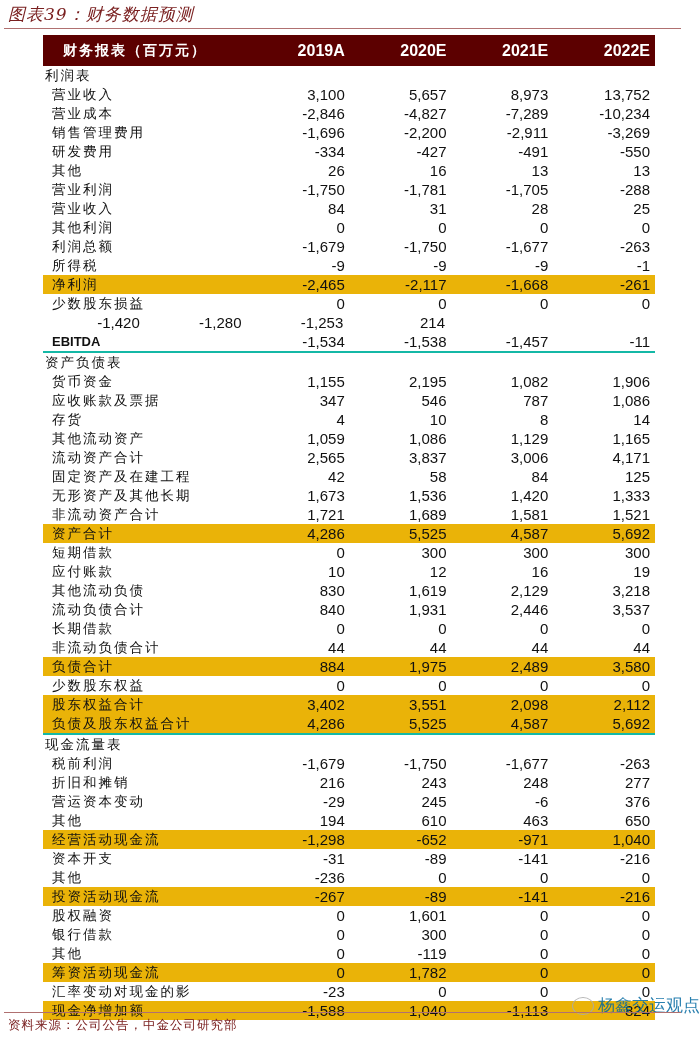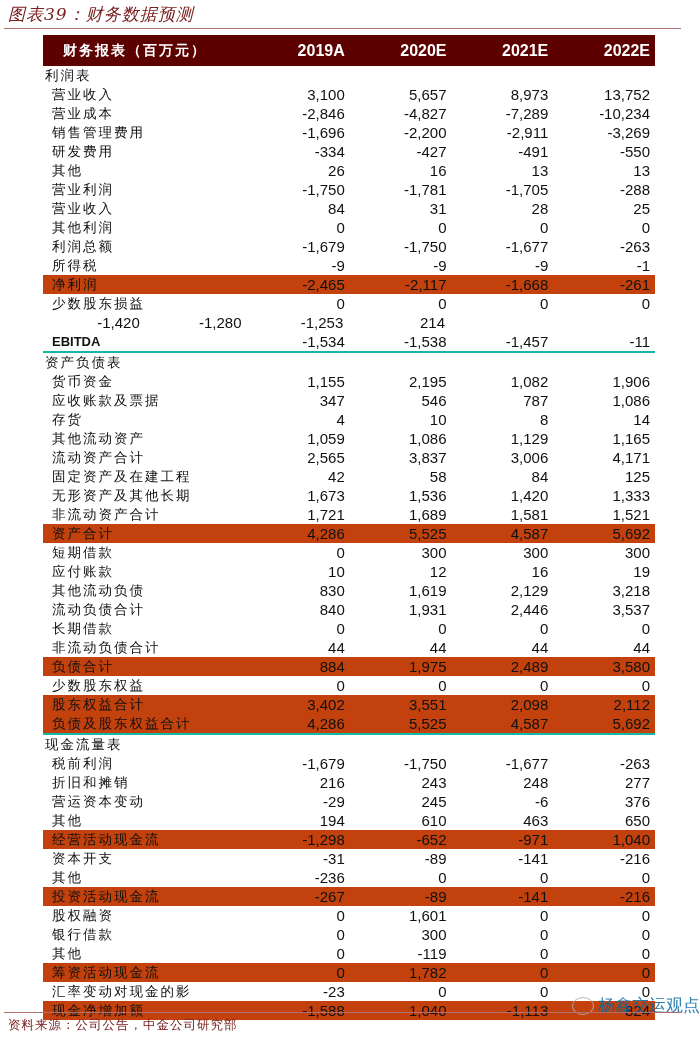--- a/index.html
+++ b/index.html
@@ -8,21 +8,21 @@
   .top-rule { position:absolute; left:4px; top:28px; width:677px; height:1px; background:#b07070; }
   .table { position:absolute; left:43px; top:35px; width:612px; }
   .hdr { height:31px; background:#5c0000; color:#fff; display:flex; align-items:center; font-weight:bold; font-family:"Liberation Sans", sans-serif; font-size:16px; }
   .hdr .lbl { width:205px; padding-left:20px; box-sizing:border-box; letter-spacing:2px; font-size:14px; }
   .num { width:101.75px; text-align:right; box-sizing:border-box; padding-right:5px; }
   .hdr .num:first-of-type { }
   .row { height:19px; display:flex; align-items:center; font-size:14px; }
   .row .lbl { width:205px; padding-left:9px; box-sizing:border-box; letter-spacing:2px; font-size:13.5px; white-space:nowrap; overflow:hidden; }
   .row .num { font-family:"Liberation Sans", sans-serif; font-size:15px; }
   .row.section .lbl { padding-left:2px; }
-  .row.shade { background:#c2410c; }
+  .row.shade { background:#eab308; }
   .row.ebitda .lbl { font-family:"Liberation Sans", sans-serif; font-weight:bold; letter-spacing:0; font-size:13px; }
   .row.endsec { border-bottom:2px solid #14b8a6; }
   .source-rule { position:absolute; left:4px; top:1012px; width:677px; height:1px; background:#b07070; }
   .source { position:absolute; left:8px; top:1017px; font-family:"DejaVu Serif", serif; font-size:12.5px; color:#7a2020; letter-spacing:1px; }
   .watermark { position:absolute; left:572px; top:994px; font-size:17px; color:#0369a1; display:flex; align-items:center; gap:4px; opacity:0.85; }
   .wm-icon { width:20px; height:16px; border:1.5px solid #aaa; border-radius:50%; position:relative; }
 </style>
 </head>
 <body>
 

